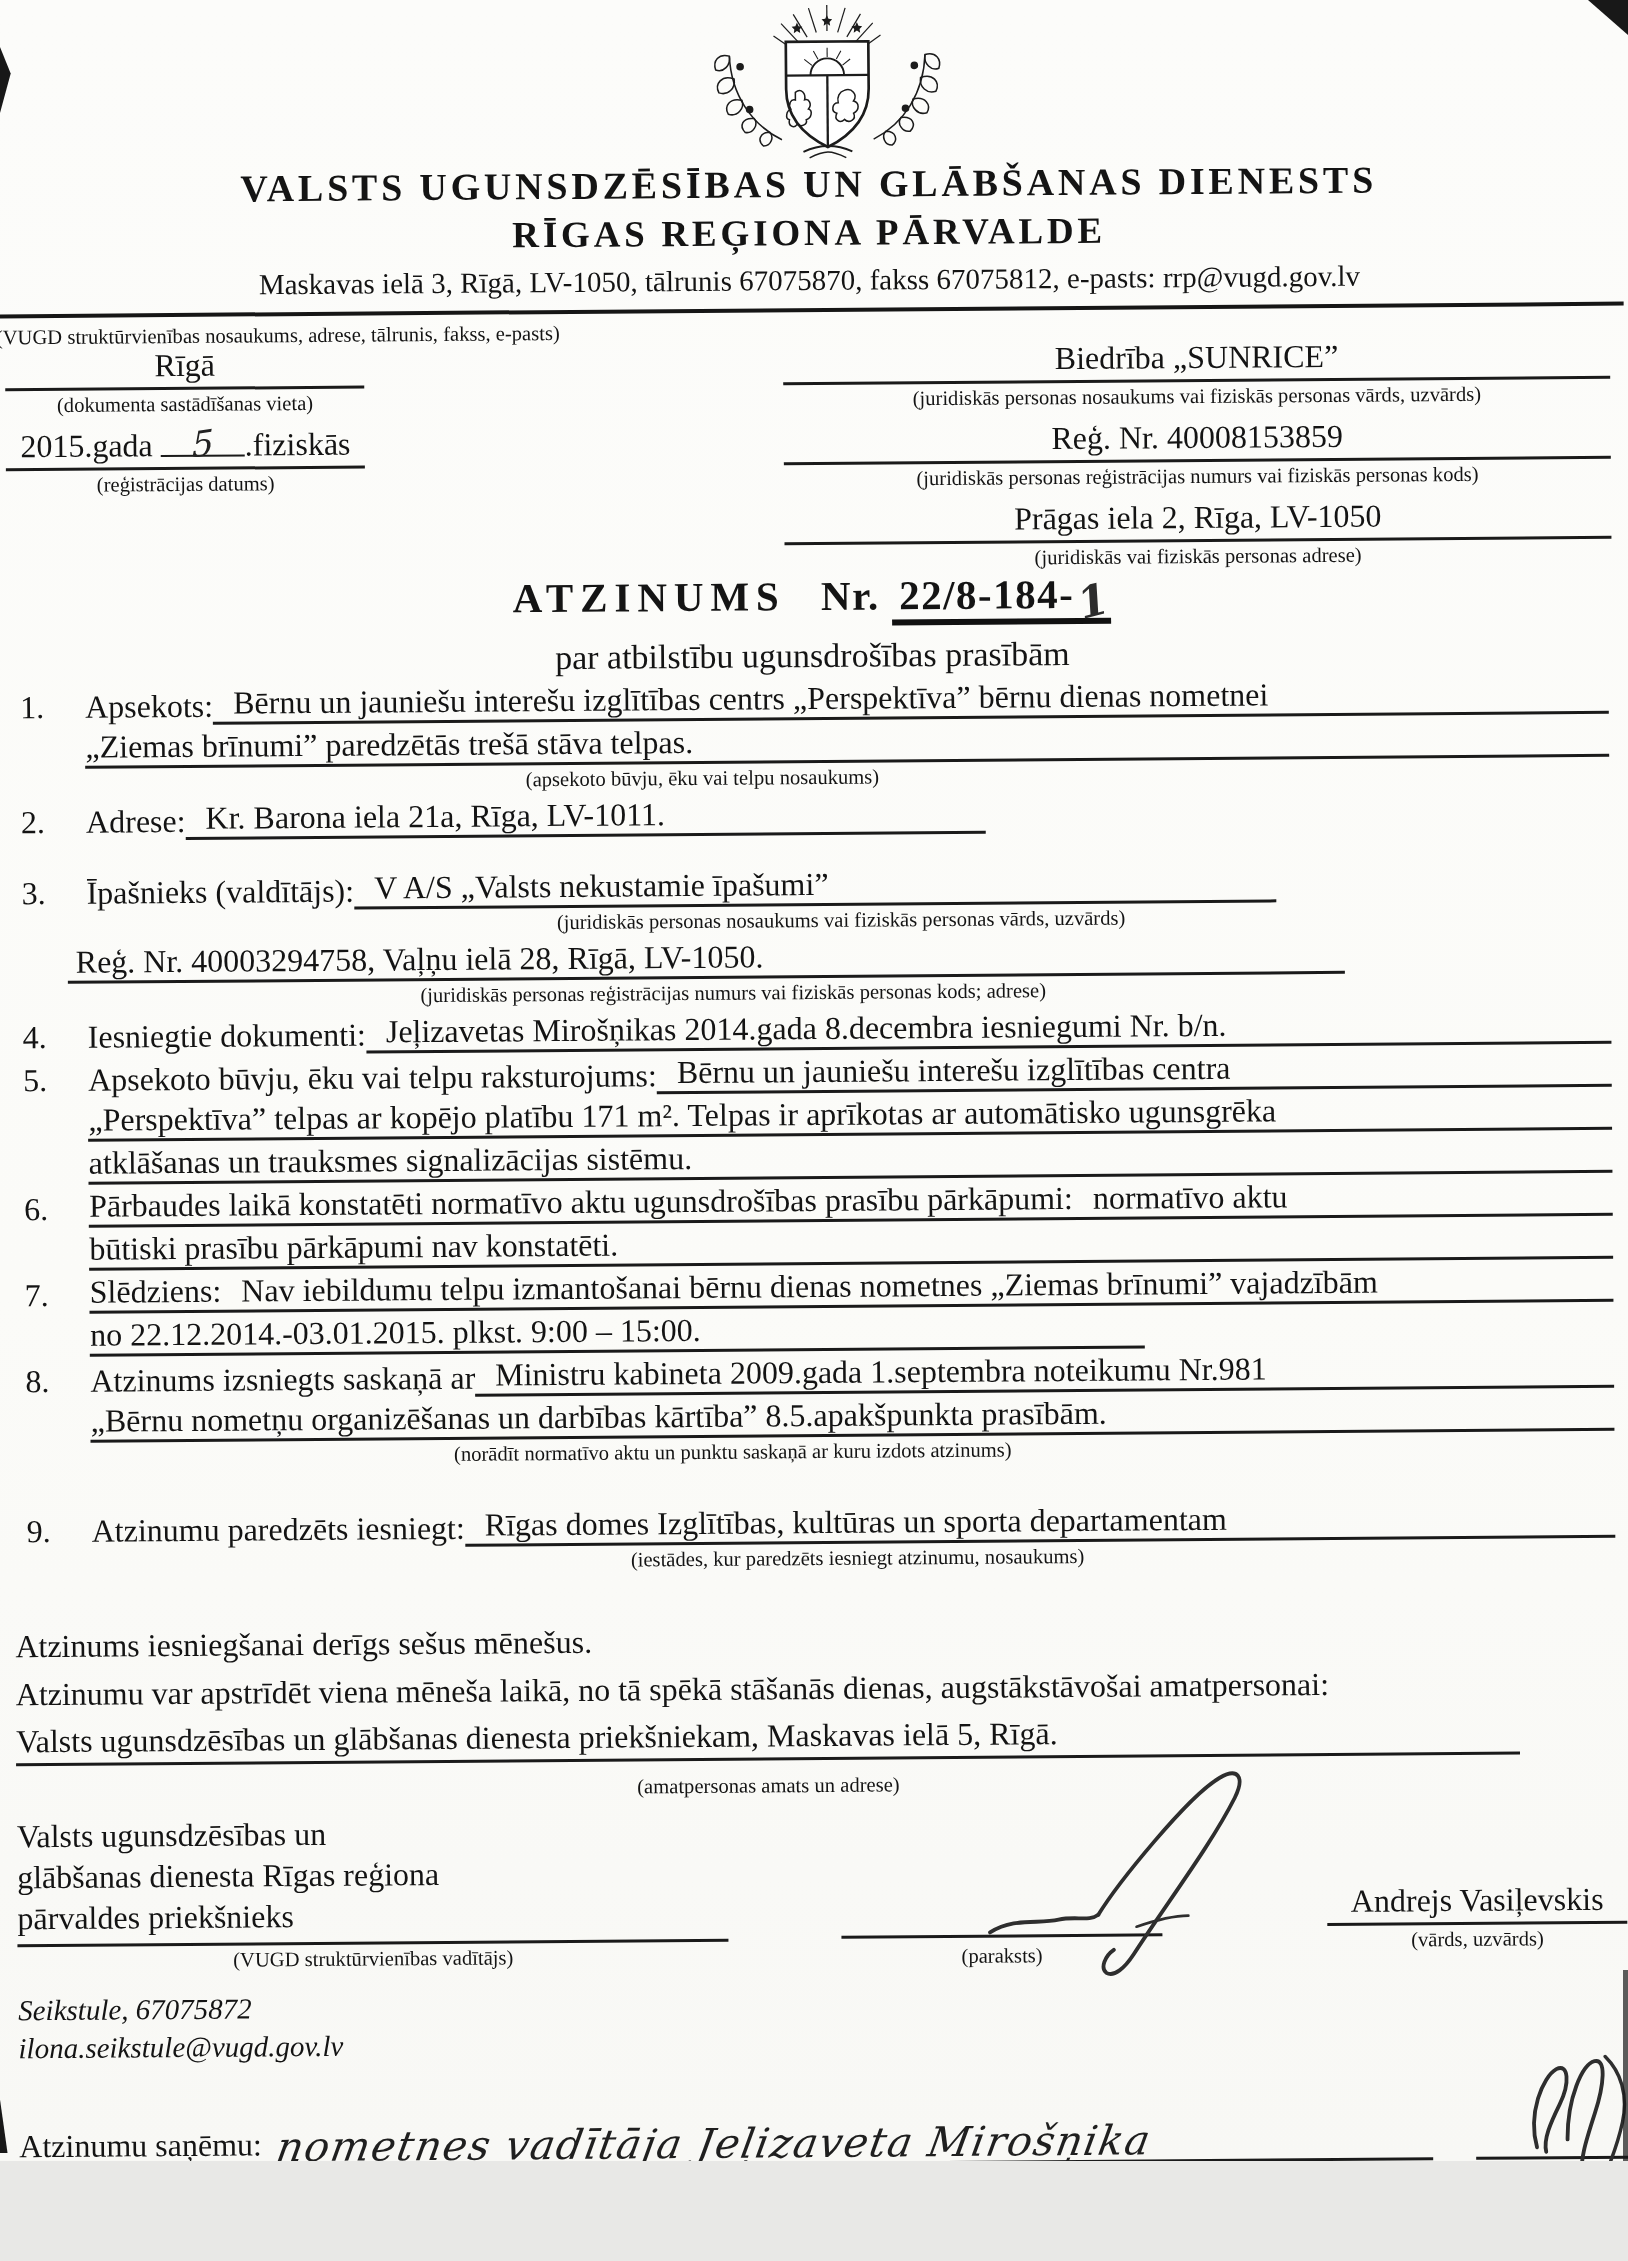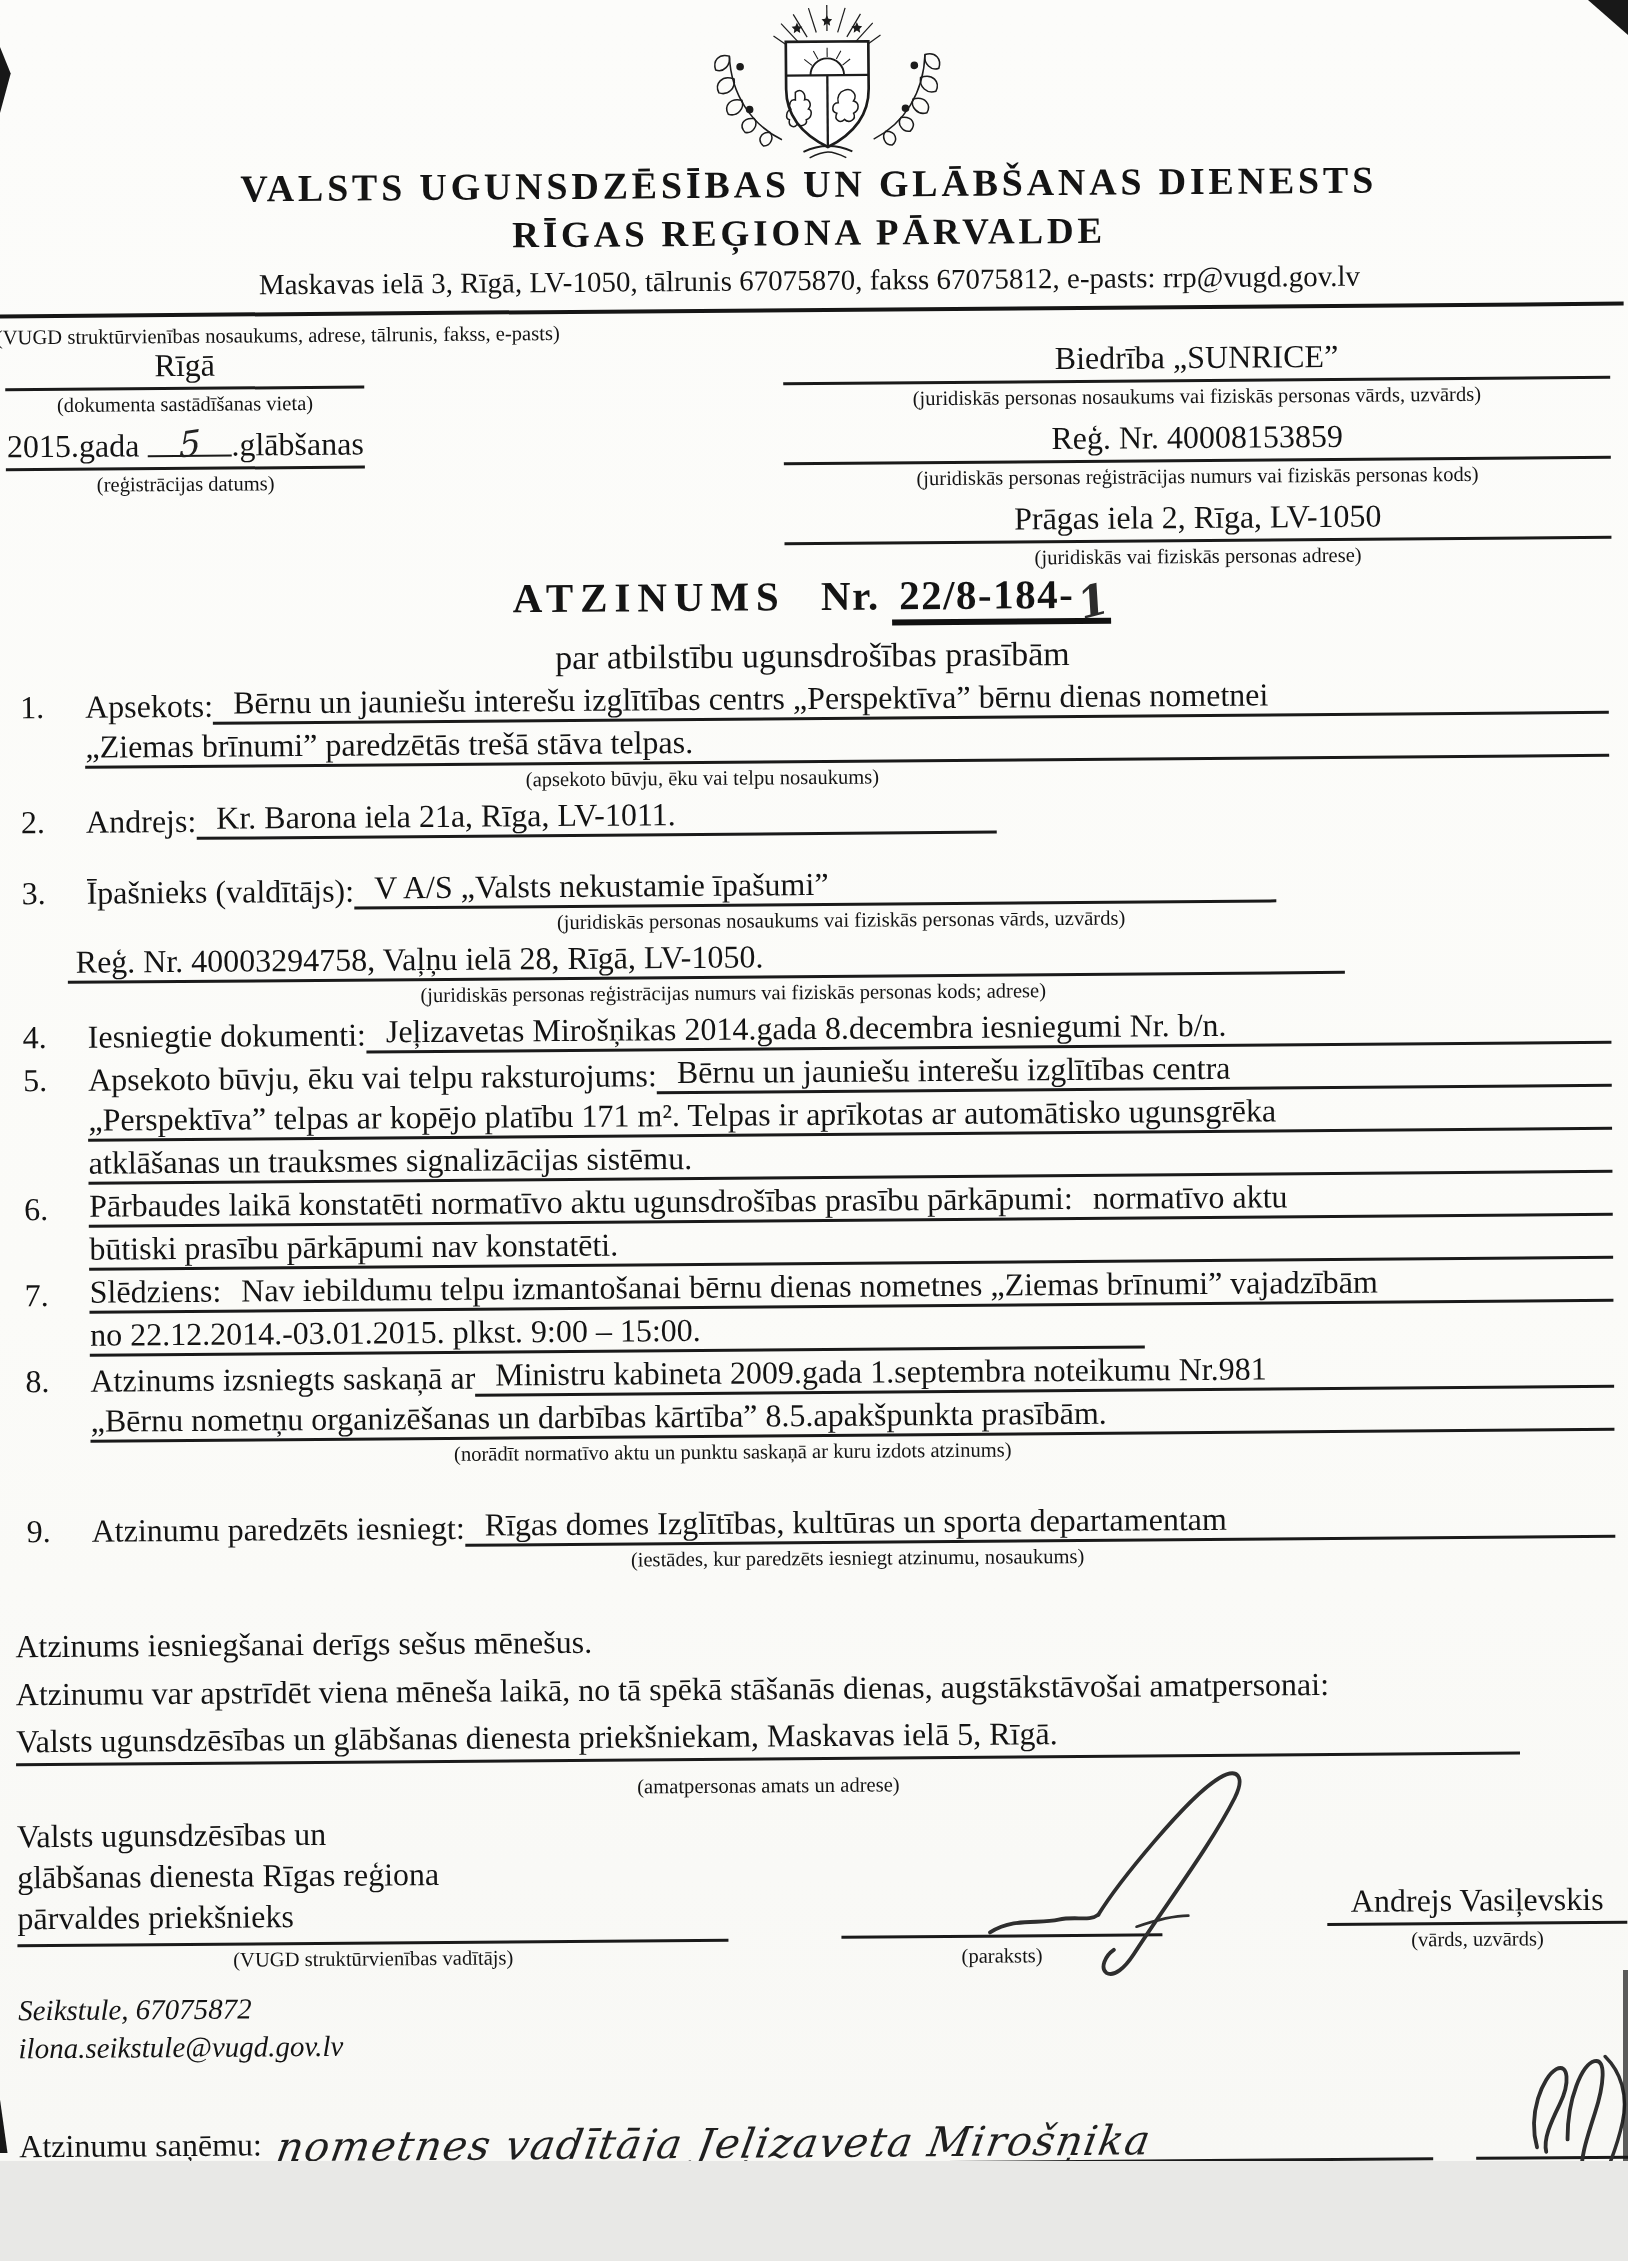--- a/index.html
+++ b/index.html
@@ -175,21 +175,21 @@
       <div class="org2">RĪGAS REĢIONA PĀRVALDE</div>
       <div class="addr">Maskavas ielā 3, Rīgā, LV-1050, tālrunis 67075870, fakss 67075812, e-pasts: rrp@vugd.gov.lv</div>
       <div class="cap">(VUGD struktūrvienības nosaukums, adrese, tālrunis, fakss, e-pasts)</div>
     </div>
 
     <div class="meta-left">
       <div class="mval">Rīgā</div>
       <div class="mcap">(dokumenta sastādīšanas vieta)</div>
       <div class="mval">
         <span>2015.gada</span>
-        <span class="blank" style="width:84px;"><span class="hand day">5</span></span><span>.glābšanas</span>
+        <span class="blank" style="width:84px;"><span class="hand day">5</span></span><span>.fiziskās</span>
       </div>
       <div class="mcap">(reģistrācijas datums)</div>
     </div>
 
     <div class="meta-right">
       <div class="mval">Biedrība „SUNRICE”</div>
       <div class="mcap">(juridiskās personas nosaukums vai fiziskās personas vārds, uzvārds)</div>
       <div class="mval">Reģ. Nr. 40008153859</div>
       <div class="mcap">(juridiskās personas reģistrācijas numurs vai fiziskās personas kods)</div>
       <div class="mval">Prāgas iela 2, Rīga, LV-1050</div>
@@ -219,21 +219,21 @@
       </div>
       <div class="line">
         <span class="num"></span>
         <span class="body u">„Ziemas brīnumi” paredzētās trešā stāva telpas.</span>
       </div>
       <div class="cap cap-i1">(apsekoto būvju, ēku vai telpu nosaukums)</div>
 
       <div class="line">
         <span class="num">2.</span>
         <span class="body">
-          <span class="lbl">Andrejs:</span>
+          <span class="lbl">Adrese:</span>
           <span class="val u fix" style="padding-right:321px;">Kr. Barona iela 21a, Rīga, LV-1011.</span>
           <span class="spacer"></span>
         </span>
       </div>
       <div class="gap36"></div>
 
       <div class="line">
         <span class="num">3.</span>
         <span class="body">
           <span class="lbl">Īpašnieks (valdītājs):</span>

